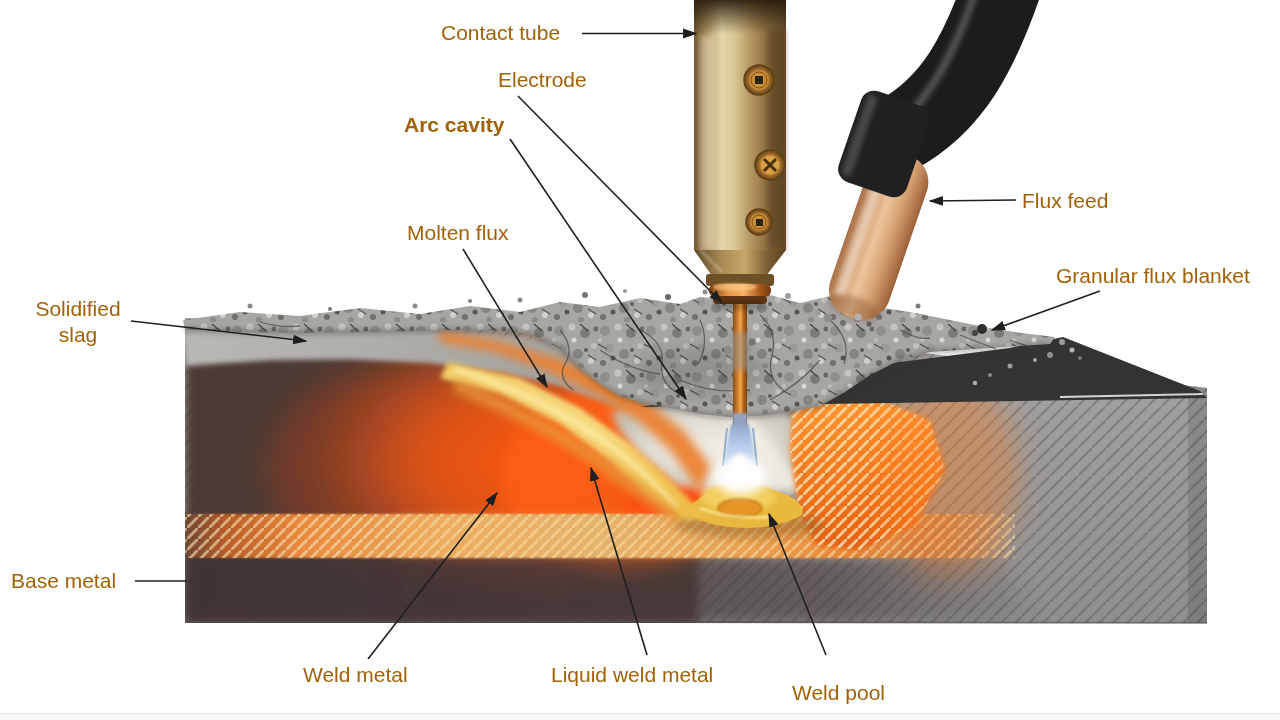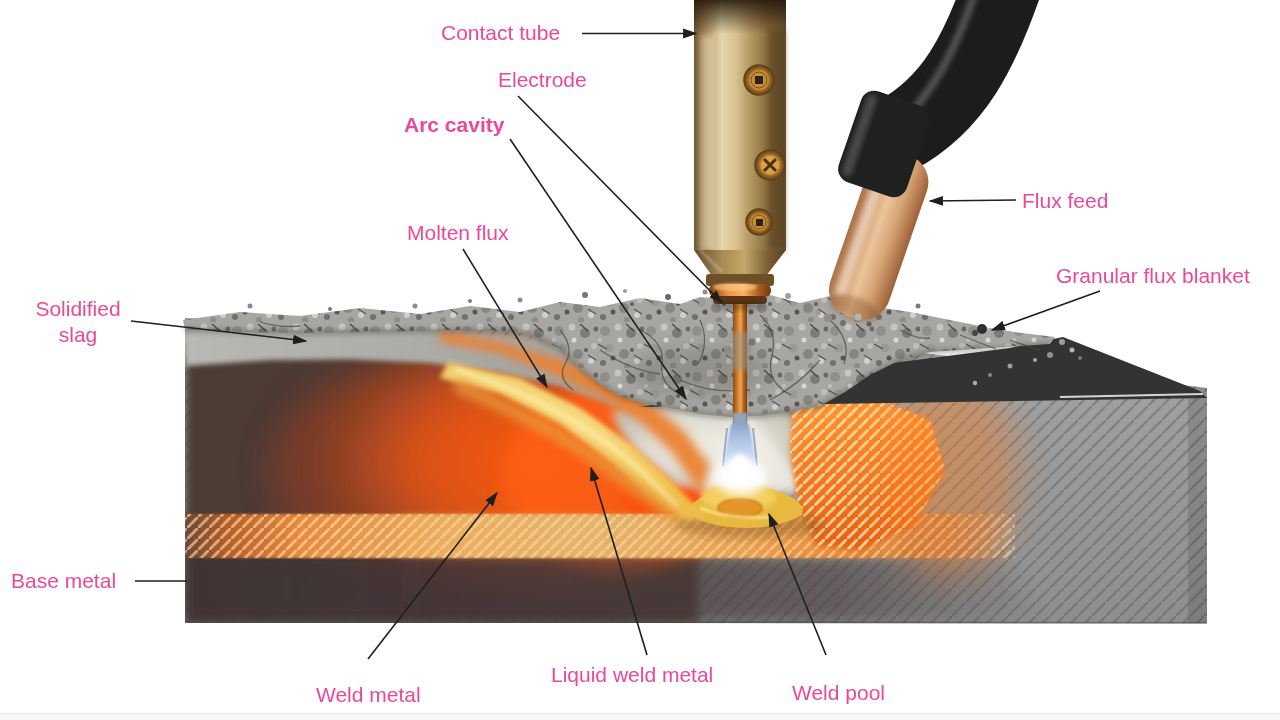--- a/index.html
+++ b/index.html
@@ -1,19 +1,19 @@
 <!DOCTYPE html>
 <html><head>
 <meta charset="utf-8">
 <style>
   html,body{margin:0;padding:0;background:#ffffff;}
   #stage{position:relative;width:1280px;height:720px;overflow:hidden;background:#ffffff;
          font-family:"Liberation Sans",sans-serif;}
   #art{position:absolute;left:0;top:0;}
-  .lbl{position:absolute;font-size:21px;color:#ec4899;white-space:nowrap;line-height:1.2;}
+  .lbl{position:absolute;font-size:21px;color:#a16207;white-space:nowrap;line-height:1.2;}
   .lbl.wrap{white-space:normal;text-align:center;line-height:1.25;}
   #bottom-strip{position:absolute;left:0;top:713px;width:1280px;height:7px;
                 background:#f7f7f7;border-top:1px solid #e7e7e7;}
 </style>
 </head>
 <body>
 
 <div id="stage">
 
 <svg id="art" width="1280" height="720" viewBox="0 0 1280 720">
@@ -344,18 +344,18 @@
 </svg>
 
 <div class="lbl" style="left:441px;top:20px;">Contact tube</div>
 <div class="lbl" style="left:458px;top:67px;margin-left:40px;">Electrode</div>
 <div class="lbl" style="left:404px;top:112px;font-weight:bold;">Arc cavity</div>
 <div class="lbl" style="left:407px;top:220px;text-align:right;">Molten flux</div>
 <div class="lbl" style="left:1022px;top:188px;">Flux feed</div>
 <div class="lbl wrap" style="left:22px;top:296px;width:112px;">Solidified slag</div>
 <div class="lbl" style="left:1056px;top:263px;">Granular flux blanket</div>
 <div class="lbl" style="left:11px;top:568px;">Base metal</div>
-<div class="lbl" style="left:316px;top:662px;margin-top:20px;">Weld metal</div>
+<div class="lbl" style="left:303px;top:662px;">Weld metal</div>
 <div class="lbl" style="left:551px;top:662px;">Liquid weld metal</div>
 <div class="lbl" style="left:792px;top:680px;">Weld pool</div>
 
 <div id="bottom-strip"></div>
 </div>
 
 </body></html>

